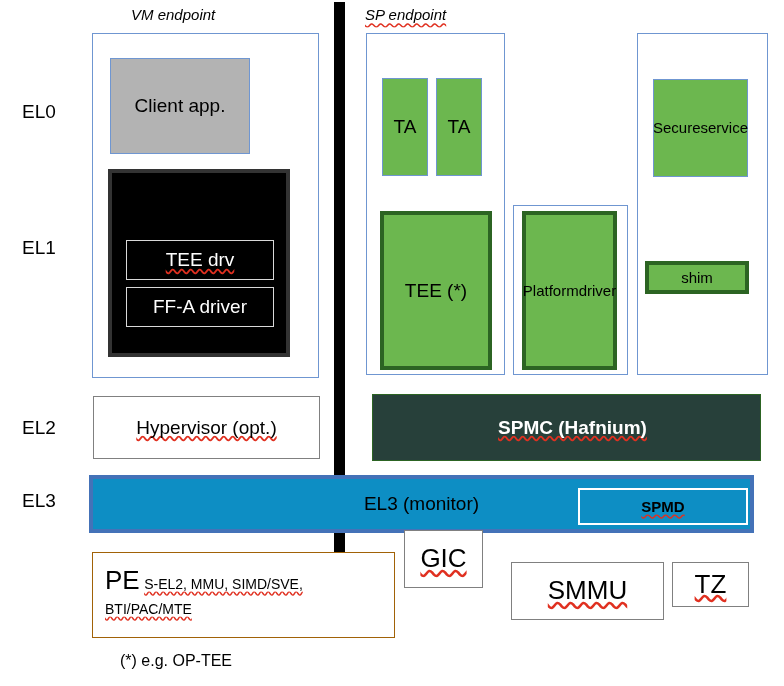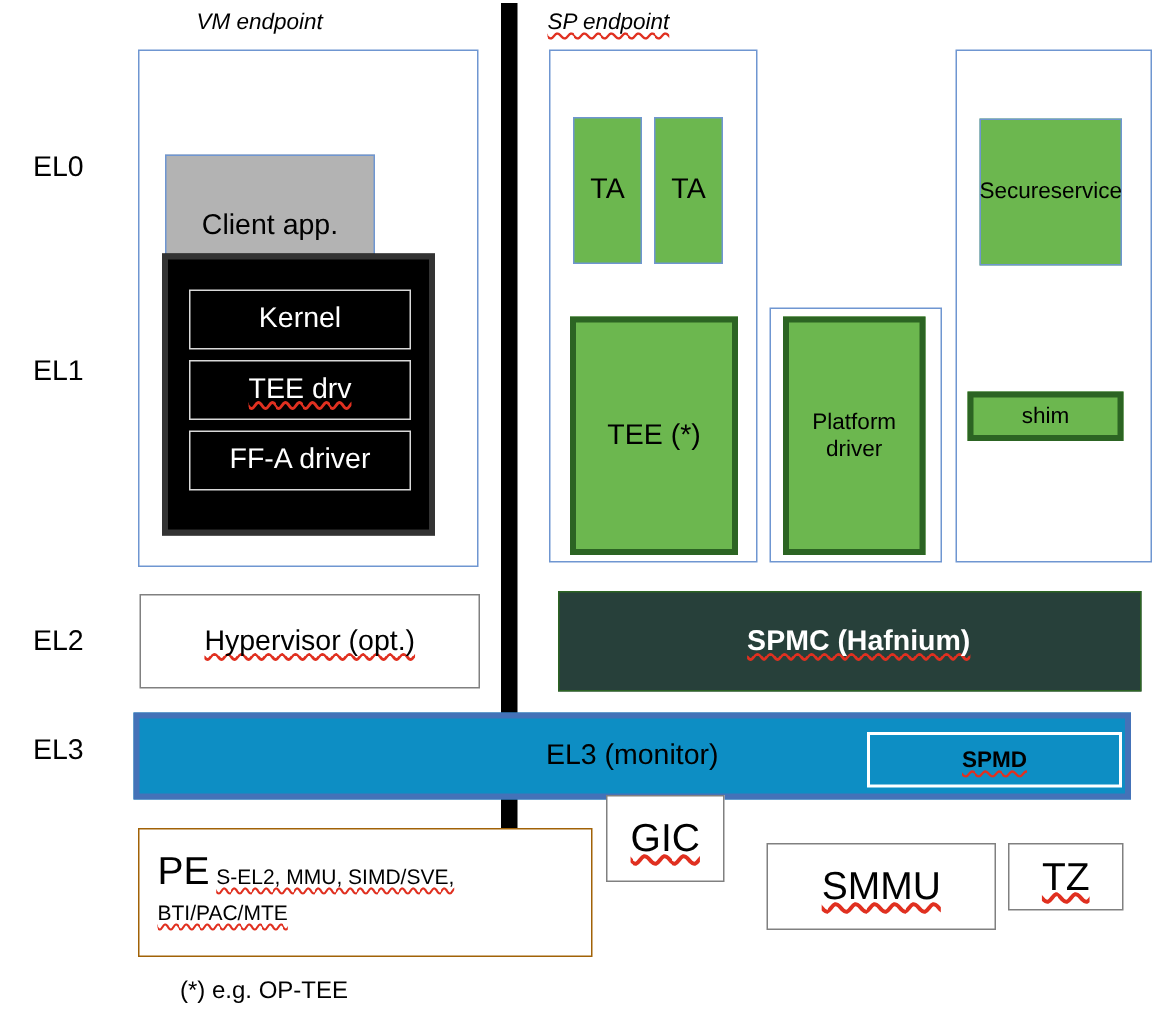--- a/index.html
+++ b/index.html
@@ -52,21 +52,20 @@
     align-items: center;
     justify-content: center;
     text-align: center;
     line-height: 1.15;
   }
   .box-gray {
     background: #b3b3b3;
     border: 1px solid #6f96d1;
     font-size: 19px;
     color: #000;
-    margin-top: 45px;
   }
   .box-green-thin {
     background: #6cb74f;
     border: 1px solid #6f96d1;
     color: #000;
   }
   .box-green-thick {
     background: #6cb74f;
     border: 4px solid #2c6423;
     color: #000;
@@ -161,23 +160,20 @@
     <span>EL3</span>
   </div>
 
   <div class="abs endpoint-box" style="left:92px; top:33px; width:227px; height:345px;"></div>
 
   <div class="abs box box-gray" style="left:110px; top:58px; width:140px; height:96px;">
     <span>Client app.</span>
   </div>
 
   <div class="abs box-black-outer" style="left:108px; top:169px; width:182px; height:188px;">
-    <div class="box box-black-inner" style="position:absolute; left:14px; top:20px; width:146px; height:38px;">
-      <span>Kernel</span>
-    </div>
     <div class="box box-black-inner" style="position:absolute; left:14px; top:67px; width:146px; height:38px;">
       <span class="spell">TEE drv</span>
     </div>
     <div class="box box-black-inner" style="position:absolute; left:14px; top:114px; width:146px; height:38px;">
       <span>FF-A driver</span>
     </div>
   </div>
 
   <div class="abs box box-white fs-19" style="left:93px; top:396px; width:227px; height:63px;">
     <span class="spell">Hypervisor (opt.)</span>
@@ -191,21 +187,21 @@
   <div class="abs box box-green-thin fs-19" style="left:436px; top:78px; width:46px; height:98px;">
     <span>TA</span>
   </div>
 
   <div class="abs box box-green-thick fs-19" style="left:380px; top:211px; width:112px; height:159px;justify-content:center;">
     <span>TEE (*)</span>
   </div>
 
   <div class="abs endpoint-box" style="left:513px; top:205px; width:115px; height:170px;"></div>
 
-  <div class="abs box box-green-thick fs-15" style="left:522px; top:211px; width:95px; height:159px; flex-direction:column;">
+  <div class="abs box box-green-thick fs-15" style="left:522px; top:211px; width:95px; height:159px; ">
     <span>Platform</span>
     <span>driver</span>
   </div>
 
   <div class="abs endpoint-box" style="left:637px; top:33px; width:131px; height:342px;"></div>
 
   <div class="abs box box-green-thin fs-15" style="left:653px; top:79px; width:95px; height:98px; flex-direction:row;">
     <span>Secure</span>
     <span>service</span>
   </div>

